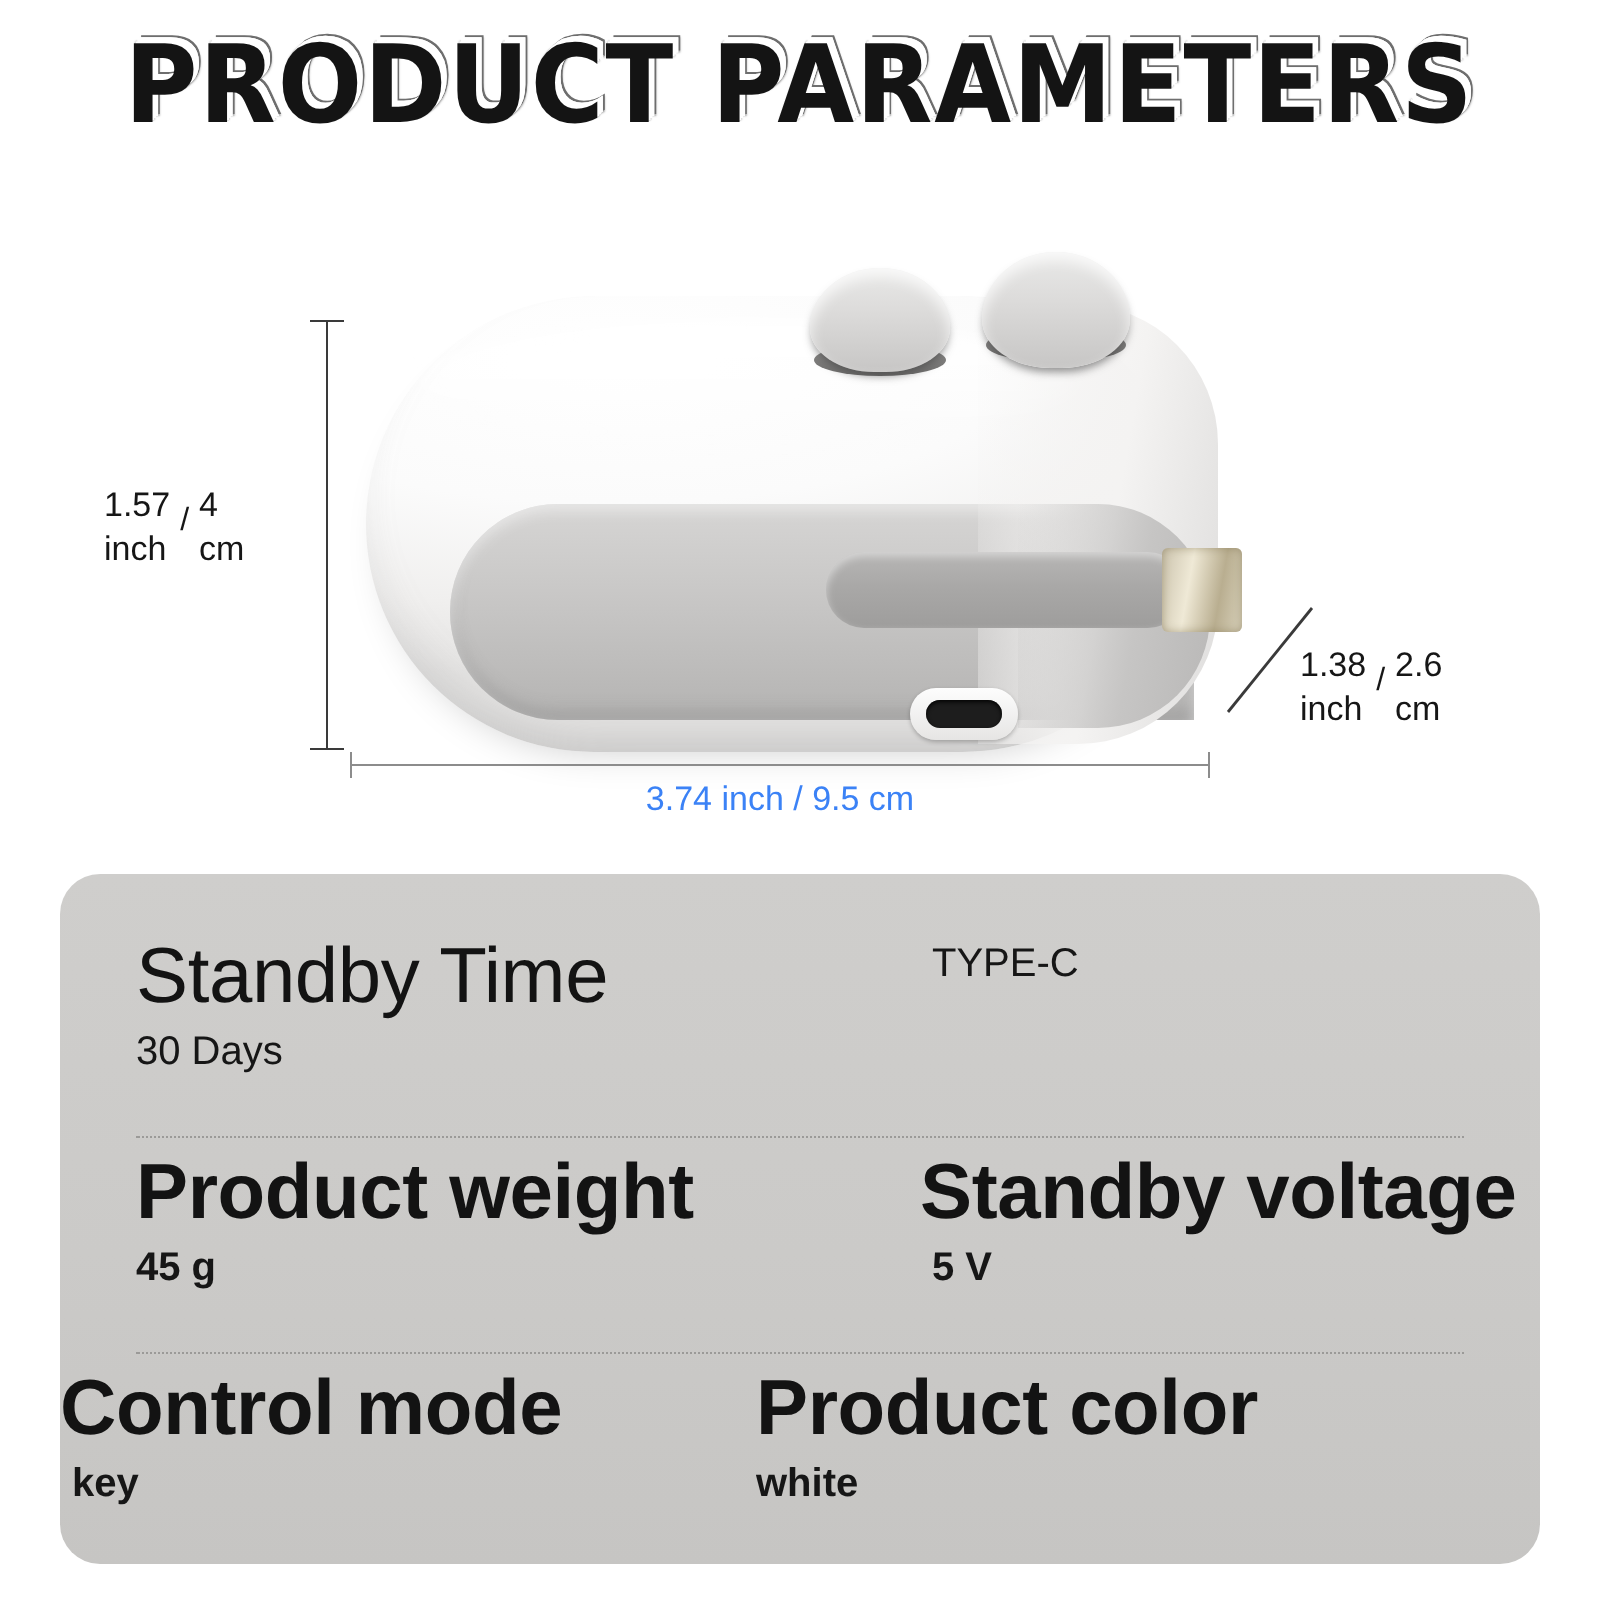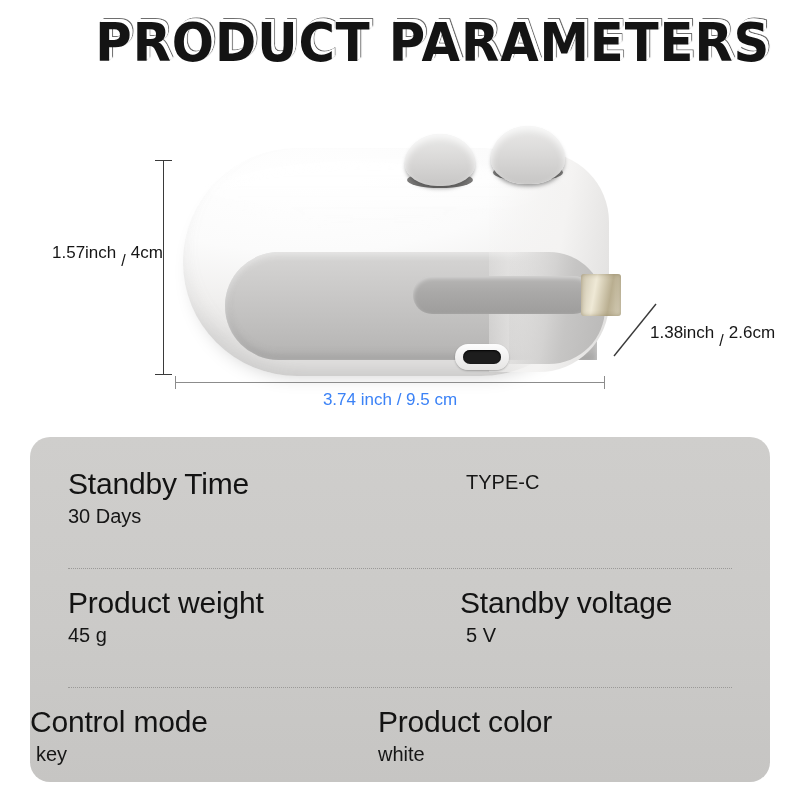--- a/index.html
+++ b/index.html
@@ -15,21 +15,21 @@
     font-family: "Liberation Sans", sans-serif;
     color: #111111;
   }
 
   
   #title-area {
     position: absolute;
     left: 0;
     top: 16px;
     width: 800px;
-    text-align: right;
+    text-align: center;
   }
   #page-title {
     display: inline-block;
     font-family: "DejaVu Sans", sans-serif;
     font-weight: 700;
     font-size: 54px;
     letter-spacing: 1px;
     line-height: 1;
     color: #141414;
     transform: scaleX(0.92);
@@ -230,21 +230,21 @@
 
   .dim-label-stacked {
     position: absolute;
     display: flex;
     align-items: flex-start;
     font-size: 17px;
     line-height: 1.28;
     color: #161616;
     white-space: nowrap;
   }
-  .dim-label-stacked .col { display: flex; flex-direction: row; }
+  .dim-label-stacked .col { display: flex; flex-direction: column; }
   .dim-label-stacked .slash {
     margin: 0 5px;
     padding-top: 9px;
     font-size: 16px;
     color: #161616;
   }
   #dim-height-label { left: 52px; top: 132px; }
   #dim-depth-label  { left: 650px; top: 198px; margin-top: 14px; }
   #dim-width-label {
     position: absolute;
@@ -267,39 +267,39 @@
     background: linear-gradient(180deg, #cfcecc 0%, #cbcac8 55%, #c6c5c3 100%);
     box-sizing: border-box;
     padding: 30px 0 0 0;
   }
   .spec-row {
     position: relative;
     display: flex;
     height: 102px;
     box-sizing: border-box;
   }
-  .spec-row + .spec-row { margin-top: 17px; }
+  .spec-row + .spec-row { margin-top: 6px; font-weight: bold; }
   .spec-row::after {
     content: "";
     position: absolute;
     left: 38px;
     right: 38px;
     bottom: 0;
     height: 0;
     border-top: 1px dotted #9b9a98;
   }
   .spec-row.last::after { display: none; }
   .spec-cell {
     box-sizing: border-box;
     padding-left: 38px;
   }
   .spec-cell.left  { width: 430px; }
   .spec-cell.right { width: 310px; padding-left: 0; }
   .spec-label {
-    font-size: 30px;
+    font-size: 39px;
     line-height: 1.12;
     color: #131313;
     letter-spacing: -0.2px;
   }
   .spec-value {
     font-size: 20px;
     line-height: 1.35;
     color: #161616;
     margin-top: 2px;
   }

